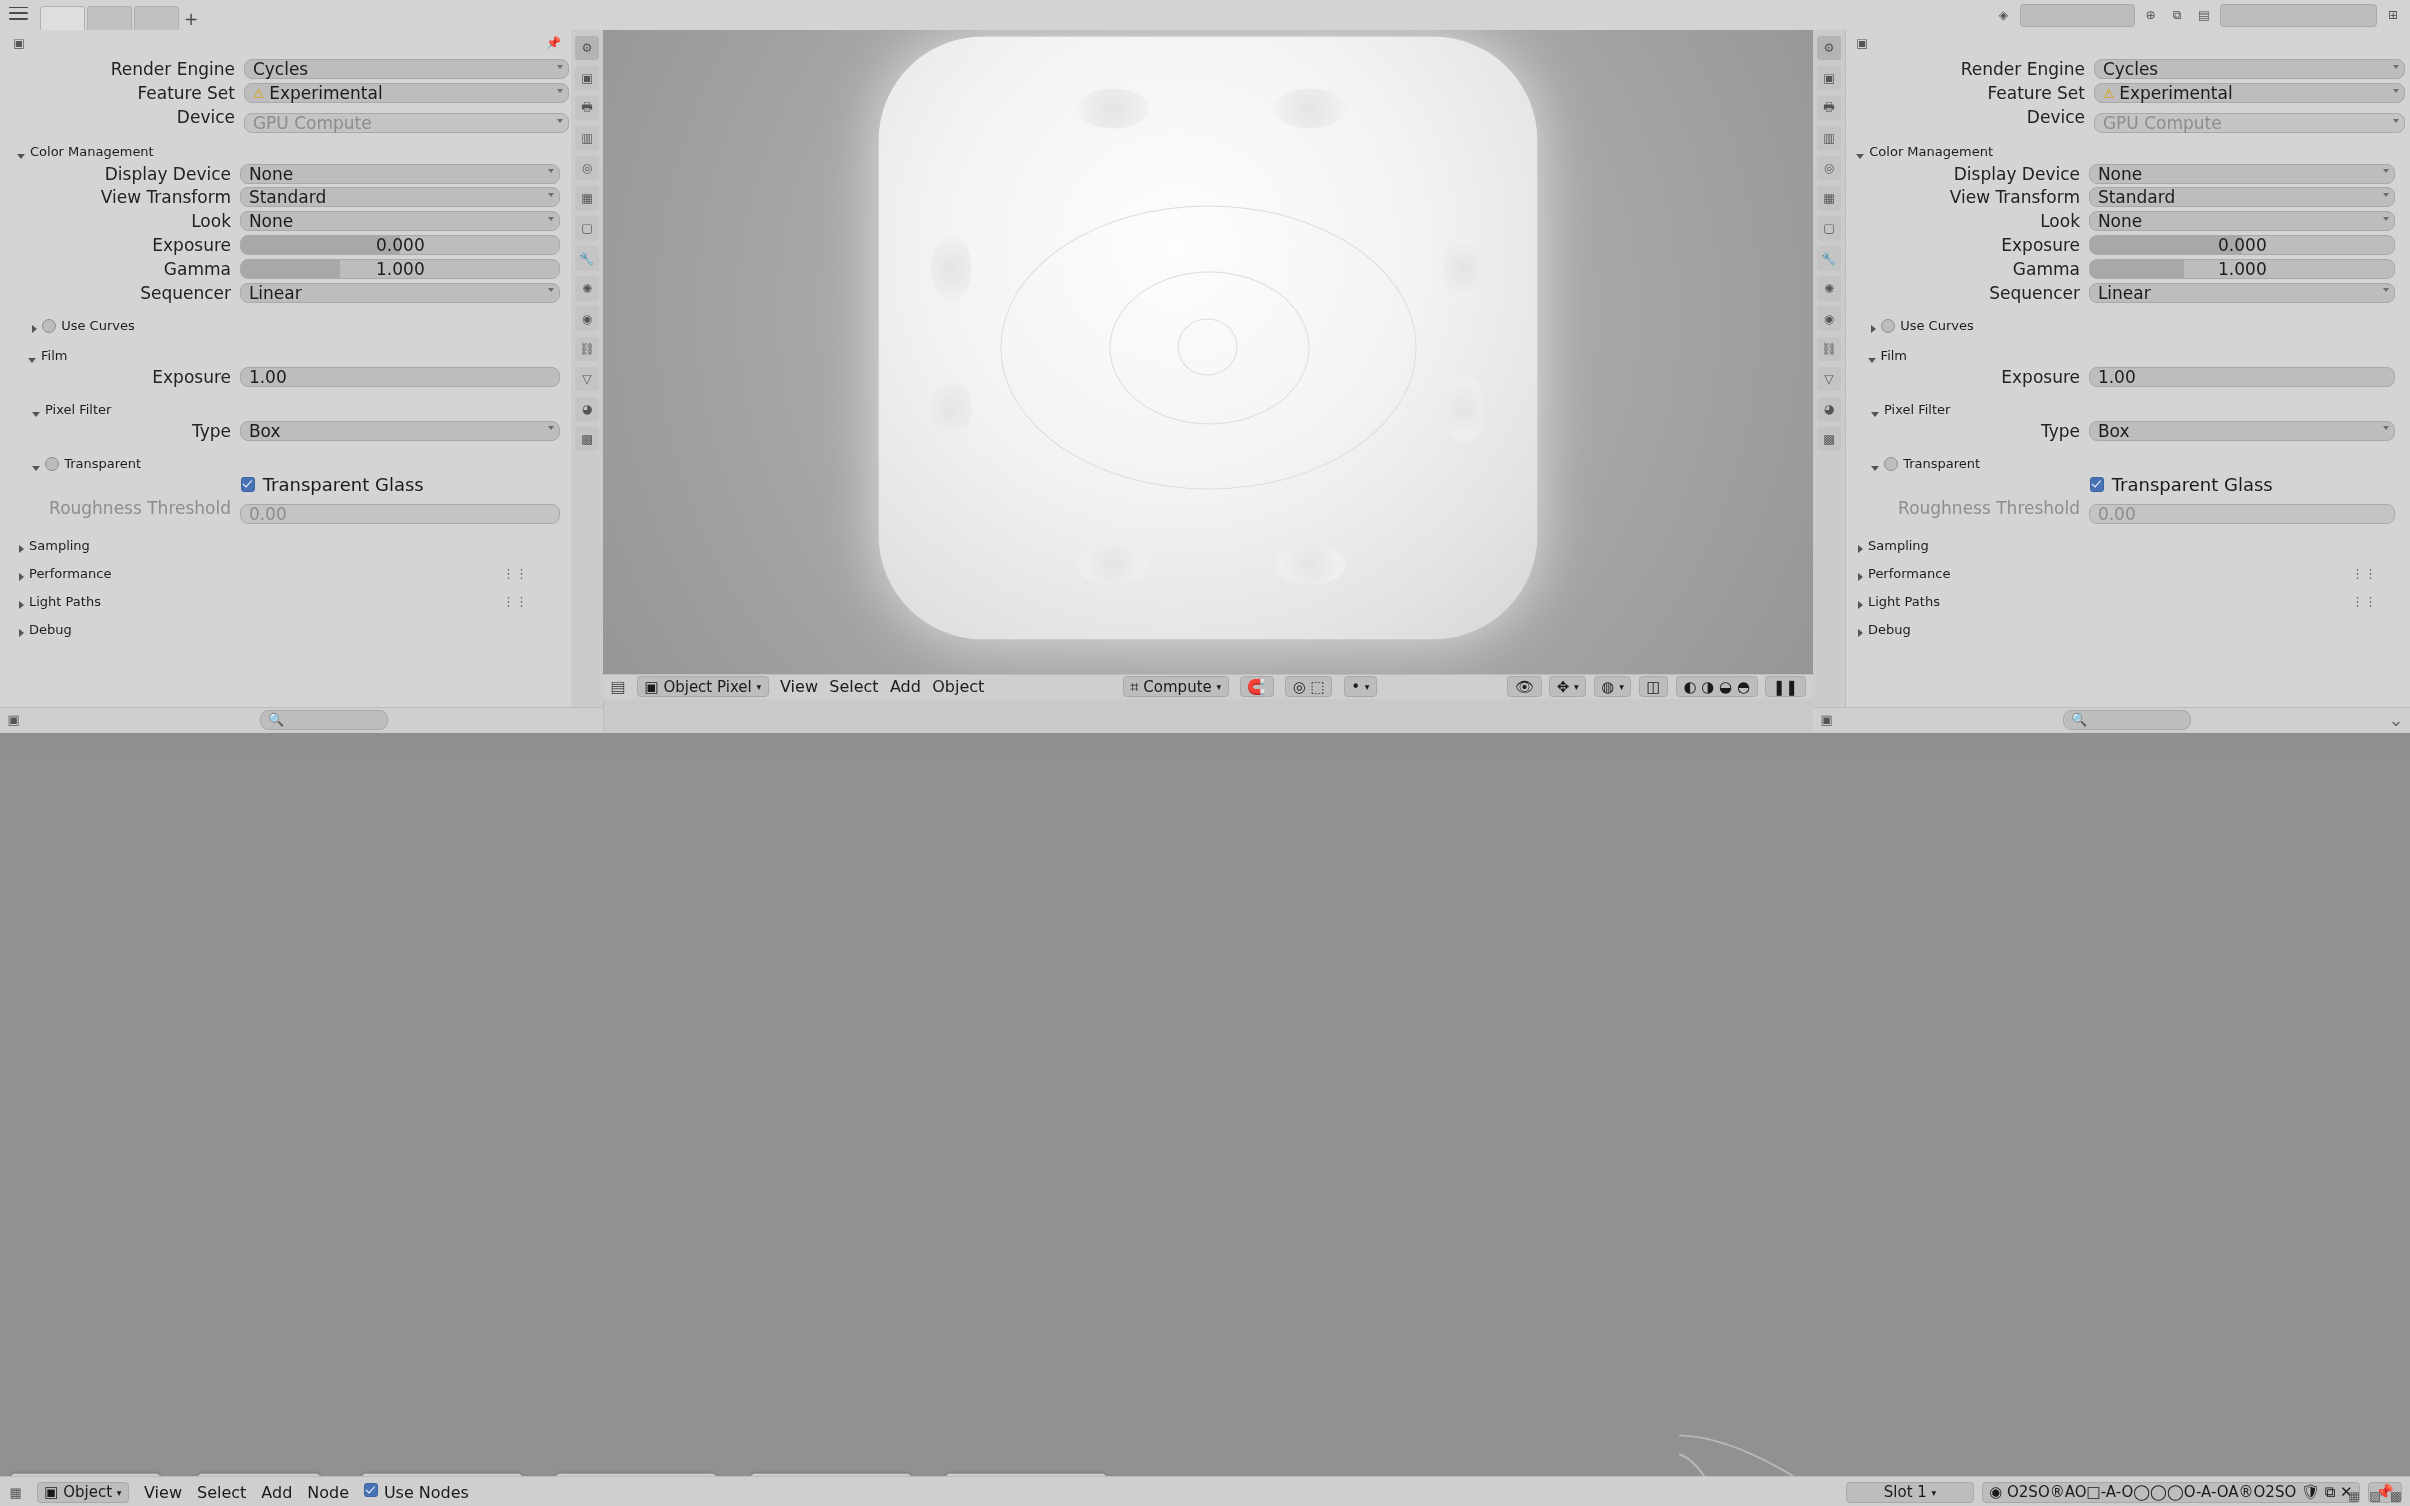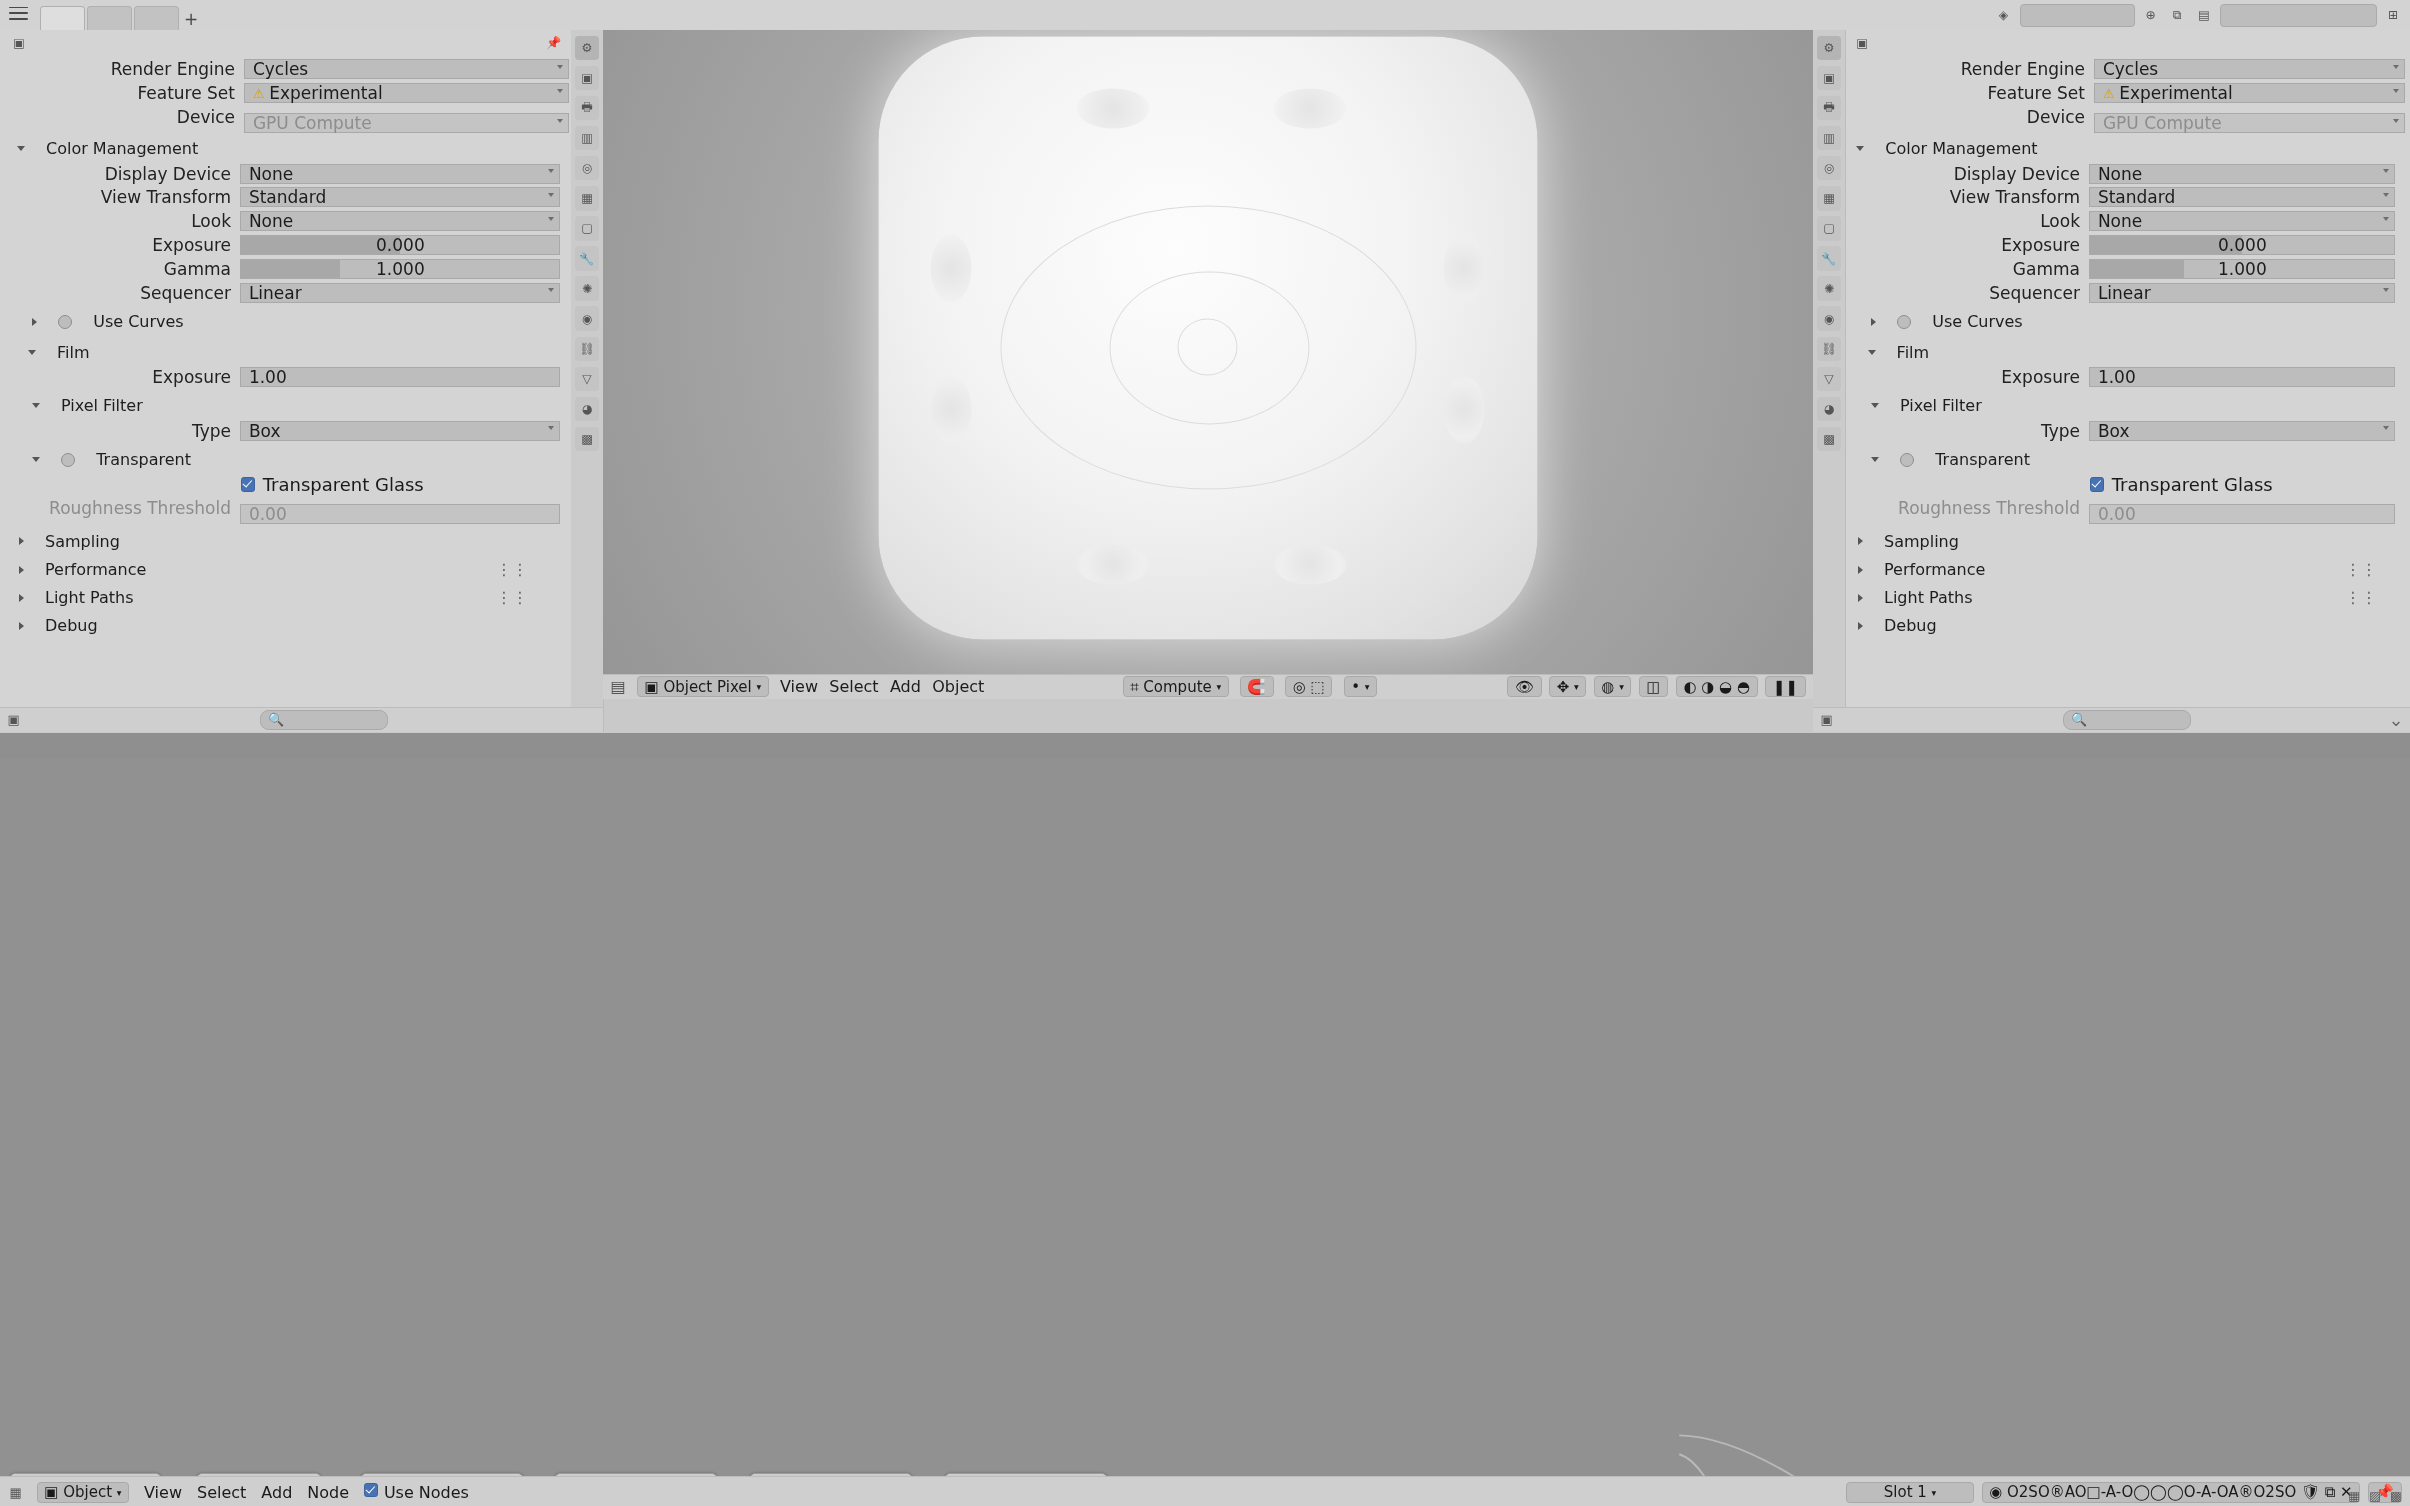--- a/index.html
+++ b/index.html
@@ -20,26 +20,26 @@
 
   
   .props{position:absolute;top:30px;background:#d4d4d4;}
   .prop-toolcol{position:absolute;top:0;width:32px;bottom:0;background:#cbcbcb;border-right:0.9px solid #bcbcbc;}
   .prop-toolcol .ti{width:24.5px;height:24.5px;margin:5.6px auto 5.6px auto;border-radius:3.8px;display:flex;align-items:center;justify-content:center;color:#555;font-size:12.2px;background:#c4c4c4;}
   .prop-toolcol .ti.active{background:#b4b4b4;}
   .prop-body{position:absolute;left:32px;right:0;top:0;bottom:0;overflow:hidden;}
   .prop-tabrow{height:26px;display:flex;align-items:center;gap:11.3px;padding-left:7.5px;}
   .row{height:21px;display:flex;align-items:center;margin:2.8px 0;}
   .row .lbl{text-align:right;padding-right:9.4px;color:#222;font-size:17px;white-space:nowrap;}
-  .fld{height:20px;background:#bdbdbd;border:0.9px solid #a9a9a9;border-radius:0;display:flex;align-items:center;padding:0 7.5px;position:relative;box-sizing:border-box;color:#1c1c1c;font-size:17px;}
+  .fld{height:20px;background:#bdbdbd;border:0.9px solid #a9a9a9;border-radius:8px;display:flex;align-items:center;padding:0 7.5px;position:relative;box-sizing:border-box;color:#1c1c1c;font-size:17px;}
   .fld.dim{color:#8d8d8d;background:#c4c4c4;margin-top:12px;}
   .fld .chev{position:absolute;right:5.6px;top:4.7px;width:0;height:0;border-left:3.8px solid transparent;border-right:3.8px solid transparent;border-top:4.7px solid #6e6e6e;}
   .fld.num{}
   .fld.slider{background:linear-gradient(to right,#a8a8a8 0%,#a8a8a8 var(--p,0%),#bdbdbd var(--p,0%));justify-content:center;}
-  .sect{display:flex;align-items:center;gap:21px;height:22.6px;color:#1d1d1d;font-size:16px;}
+  .sect{display:flex;align-items:flex-end;gap:5px;height:22.6px;color:#1d1d1d;font-size:13px;}
   .tri{width:0;height:0;border-left:4.7px solid transparent;border-right:4.7px solid transparent;border-top:5.6px solid #555;}
   .tri.closed{border-top:4.7px solid transparent;border-bottom:4.7px solid transparent;border-left:5.6px solid #555;border-right:none;}
   .chk{width:12.2px;height:12.2px;border:0.9px solid #8e8e8e;background:#bdbdbd;border-radius:2.8px;display:inline-block;position:relative;}
   .chk.on{background:#4772b3;border-color:#3b63a0;}
   .chk.on:after{content:"";position:absolute;left:2.8px;top:0px;width:3.8px;height:7.5px;border:solid #fff;border-width:0 1.9px 1.9px 0;transform:rotate(42deg);}
   .radio{width:12.2px;height:12.2px;border:0.9px solid #8e8e8e;background:#bdbdbd;border-radius:50%;display:inline-block;}
   .warn{color:#d6a100;font-size:13px;margin-right:4.7px;}
   .statusbar{position:absolute;left:0;right:0;bottom:0;height:24.5px;background:#cfcfcf;border-top:0.9px solid #bcbcbc;display:flex;align-items:center;gap:9.4px;padding:0 7.5px;}
   .searchfld{height:18px;background:#bdbdbd;border:0.9px solid #a9a9a9;border-radius:8.5px;display:flex;align-items:center;padding:0 7.5px;color:#6d6d6d;font-size:13px;}
 

